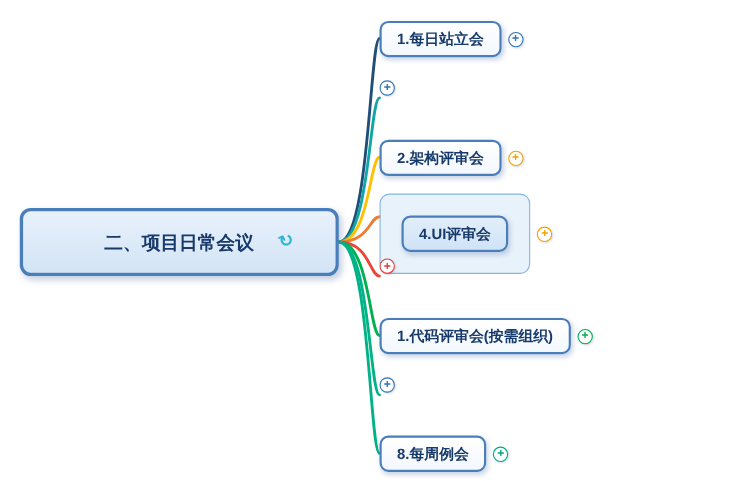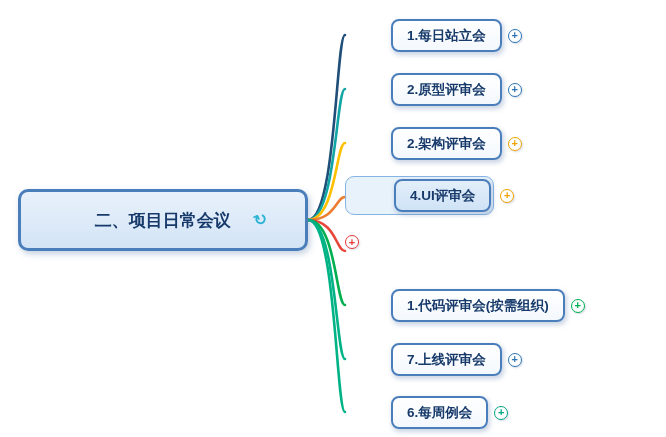--- a/index.html
+++ b/index.html
@@ -40,24 +40,24 @@
   }
   .topic{
     box-sizing:border-box;
     height:33px;
     display:flex;align-items:center;justify-content:center;
     padding:0 14px;
     background:linear-gradient(180deg,#ffffff 0%,#f3f8fd 100%);
     border:2px solid #4a7ebb;border-radius:8px;
     box-shadow:1.5px 2.5px 5px rgba(90,120,170,.32);
     color:#173a6b;font-size:13.5px;font-weight:bold;
-    white-space:nowrap;cursor:default;margin-left:46px;
+    white-space:nowrap;cursor:default;
   }
   .sel-wrap{
-    padding:2px;
+    padding:19px;
     border:1.5px solid #85b4e3;border-radius:9px;
     background:rgba(190,218,243,.35);
   }
   .sel-wrap .topic{
     background:linear-gradient(180deg,#e2eefa 0%,#cfe3f6 100%);
   }
   .expand{
     box-sizing:border-box;
     width:14px;height:14px;border-radius:50%;
     border:1.4px solid currentColor;
@@ -90,21 +90,20 @@
       <span class="root-icon" style="color: rgb(43, 179, 214);">↻</span>
     </div>
   </div>
 
   <div class="topic-row" style="top:19px">
     <div class="topic">1.每日站立会</div>
     <div class="expand" style="color: rgb(46, 117, 182);">+</div>
   </div>
 
   <div class="topic-row" style="top:73px">
-    <div class="topic">2.原型评审会</div>
     <div class="expand" style="color: rgb(46, 117, 182);">+</div>
   </div>
 
   <div class="topic-row" style="top:127px">
     <div class="topic">2.架构评审会</div>
     <div class="expand" style="color: rgb(242, 162, 0);">+</div>
   </div>
 
   <div class="topic-row" style="top:176px">
     <div class="sel-wrap">
@@ -116,22 +115,21 @@
   <div class="topic-row" style="top:235px">
     <div class="expand" style="color: rgb(229, 57, 53);">+</div>
   </div>
 
   <div class="topic-row" style="top:289px">
     <div class="topic">1.代码评审会(按需组织)</div>
     <div class="expand" style="color: rgb(0, 176, 80);">+</div>
   </div>
 
   <div class="topic-row" style="top:343px">
-    <div class="topic">7.上线评审会</div>
     <div class="expand" style="color: rgb(46, 117, 182);">+</div>
   </div>
 
   <div class="topic-row" style="top:396px">
-    <div class="topic">6.每周例会</div>
+    <div class="topic">8.每周例会</div>
     <div class="expand" style="color: rgb(0, 168, 132);">+</div>
   </div>
 
 </div>
 
 </body></html>

